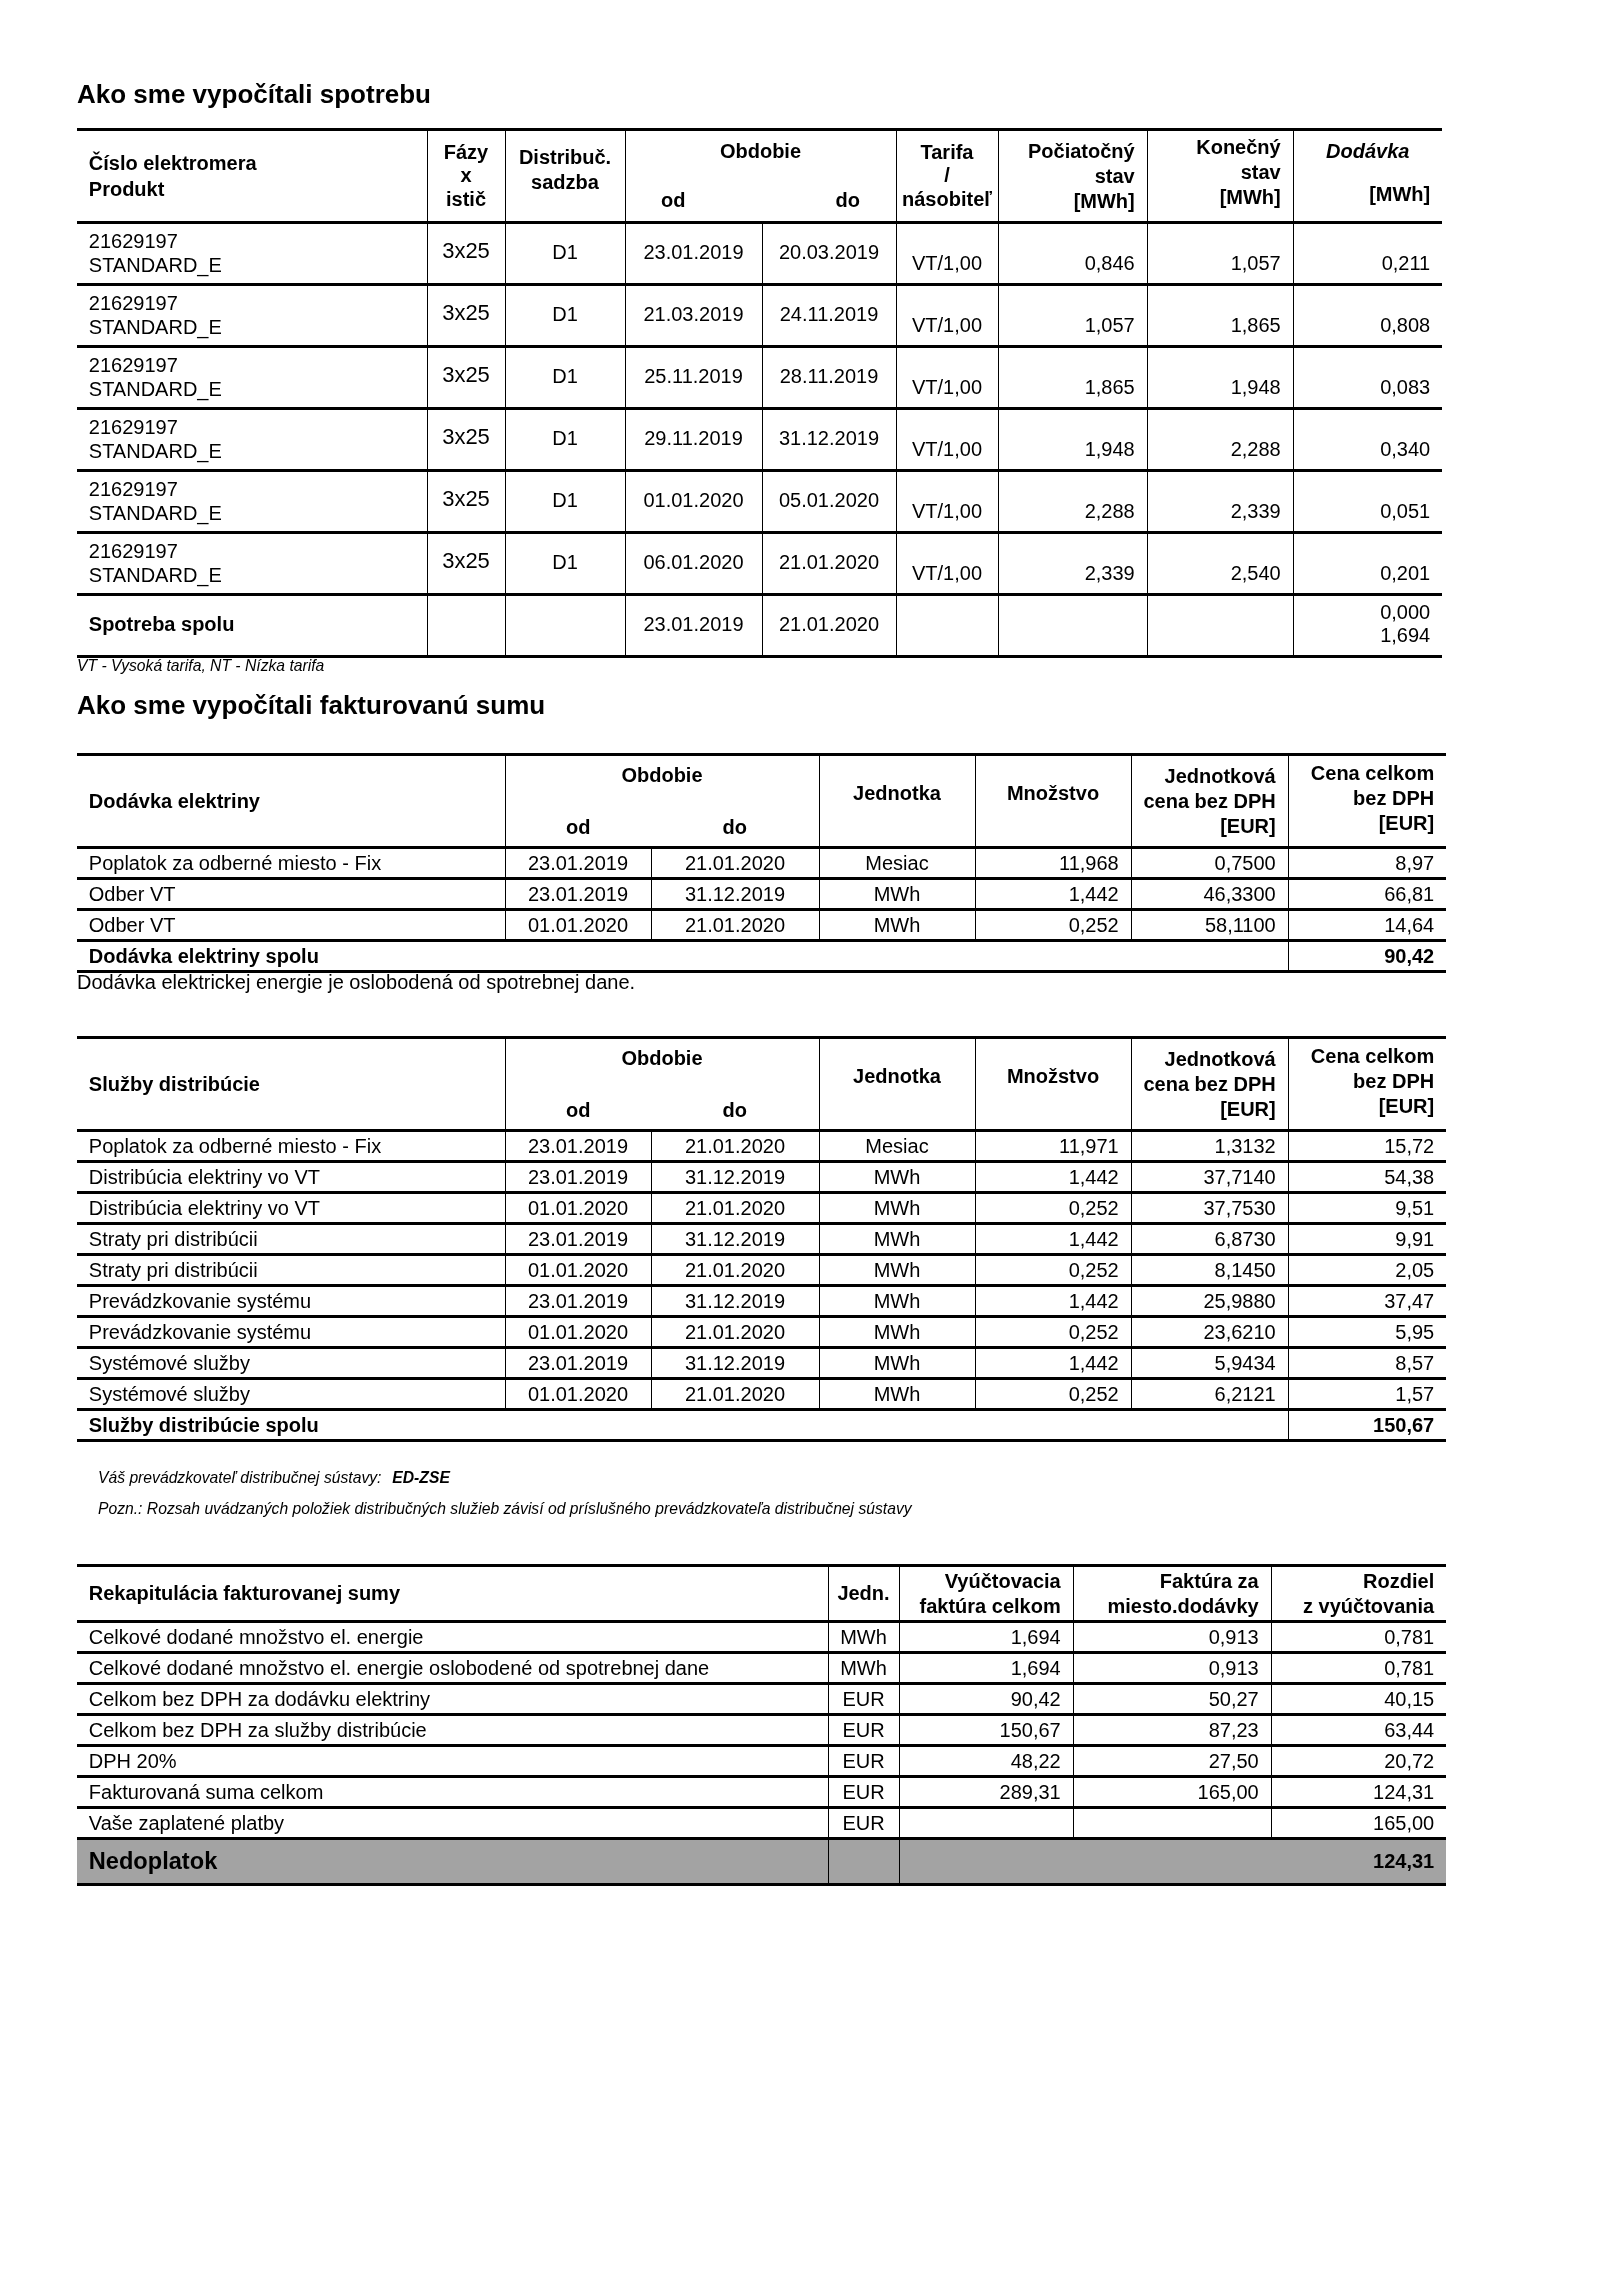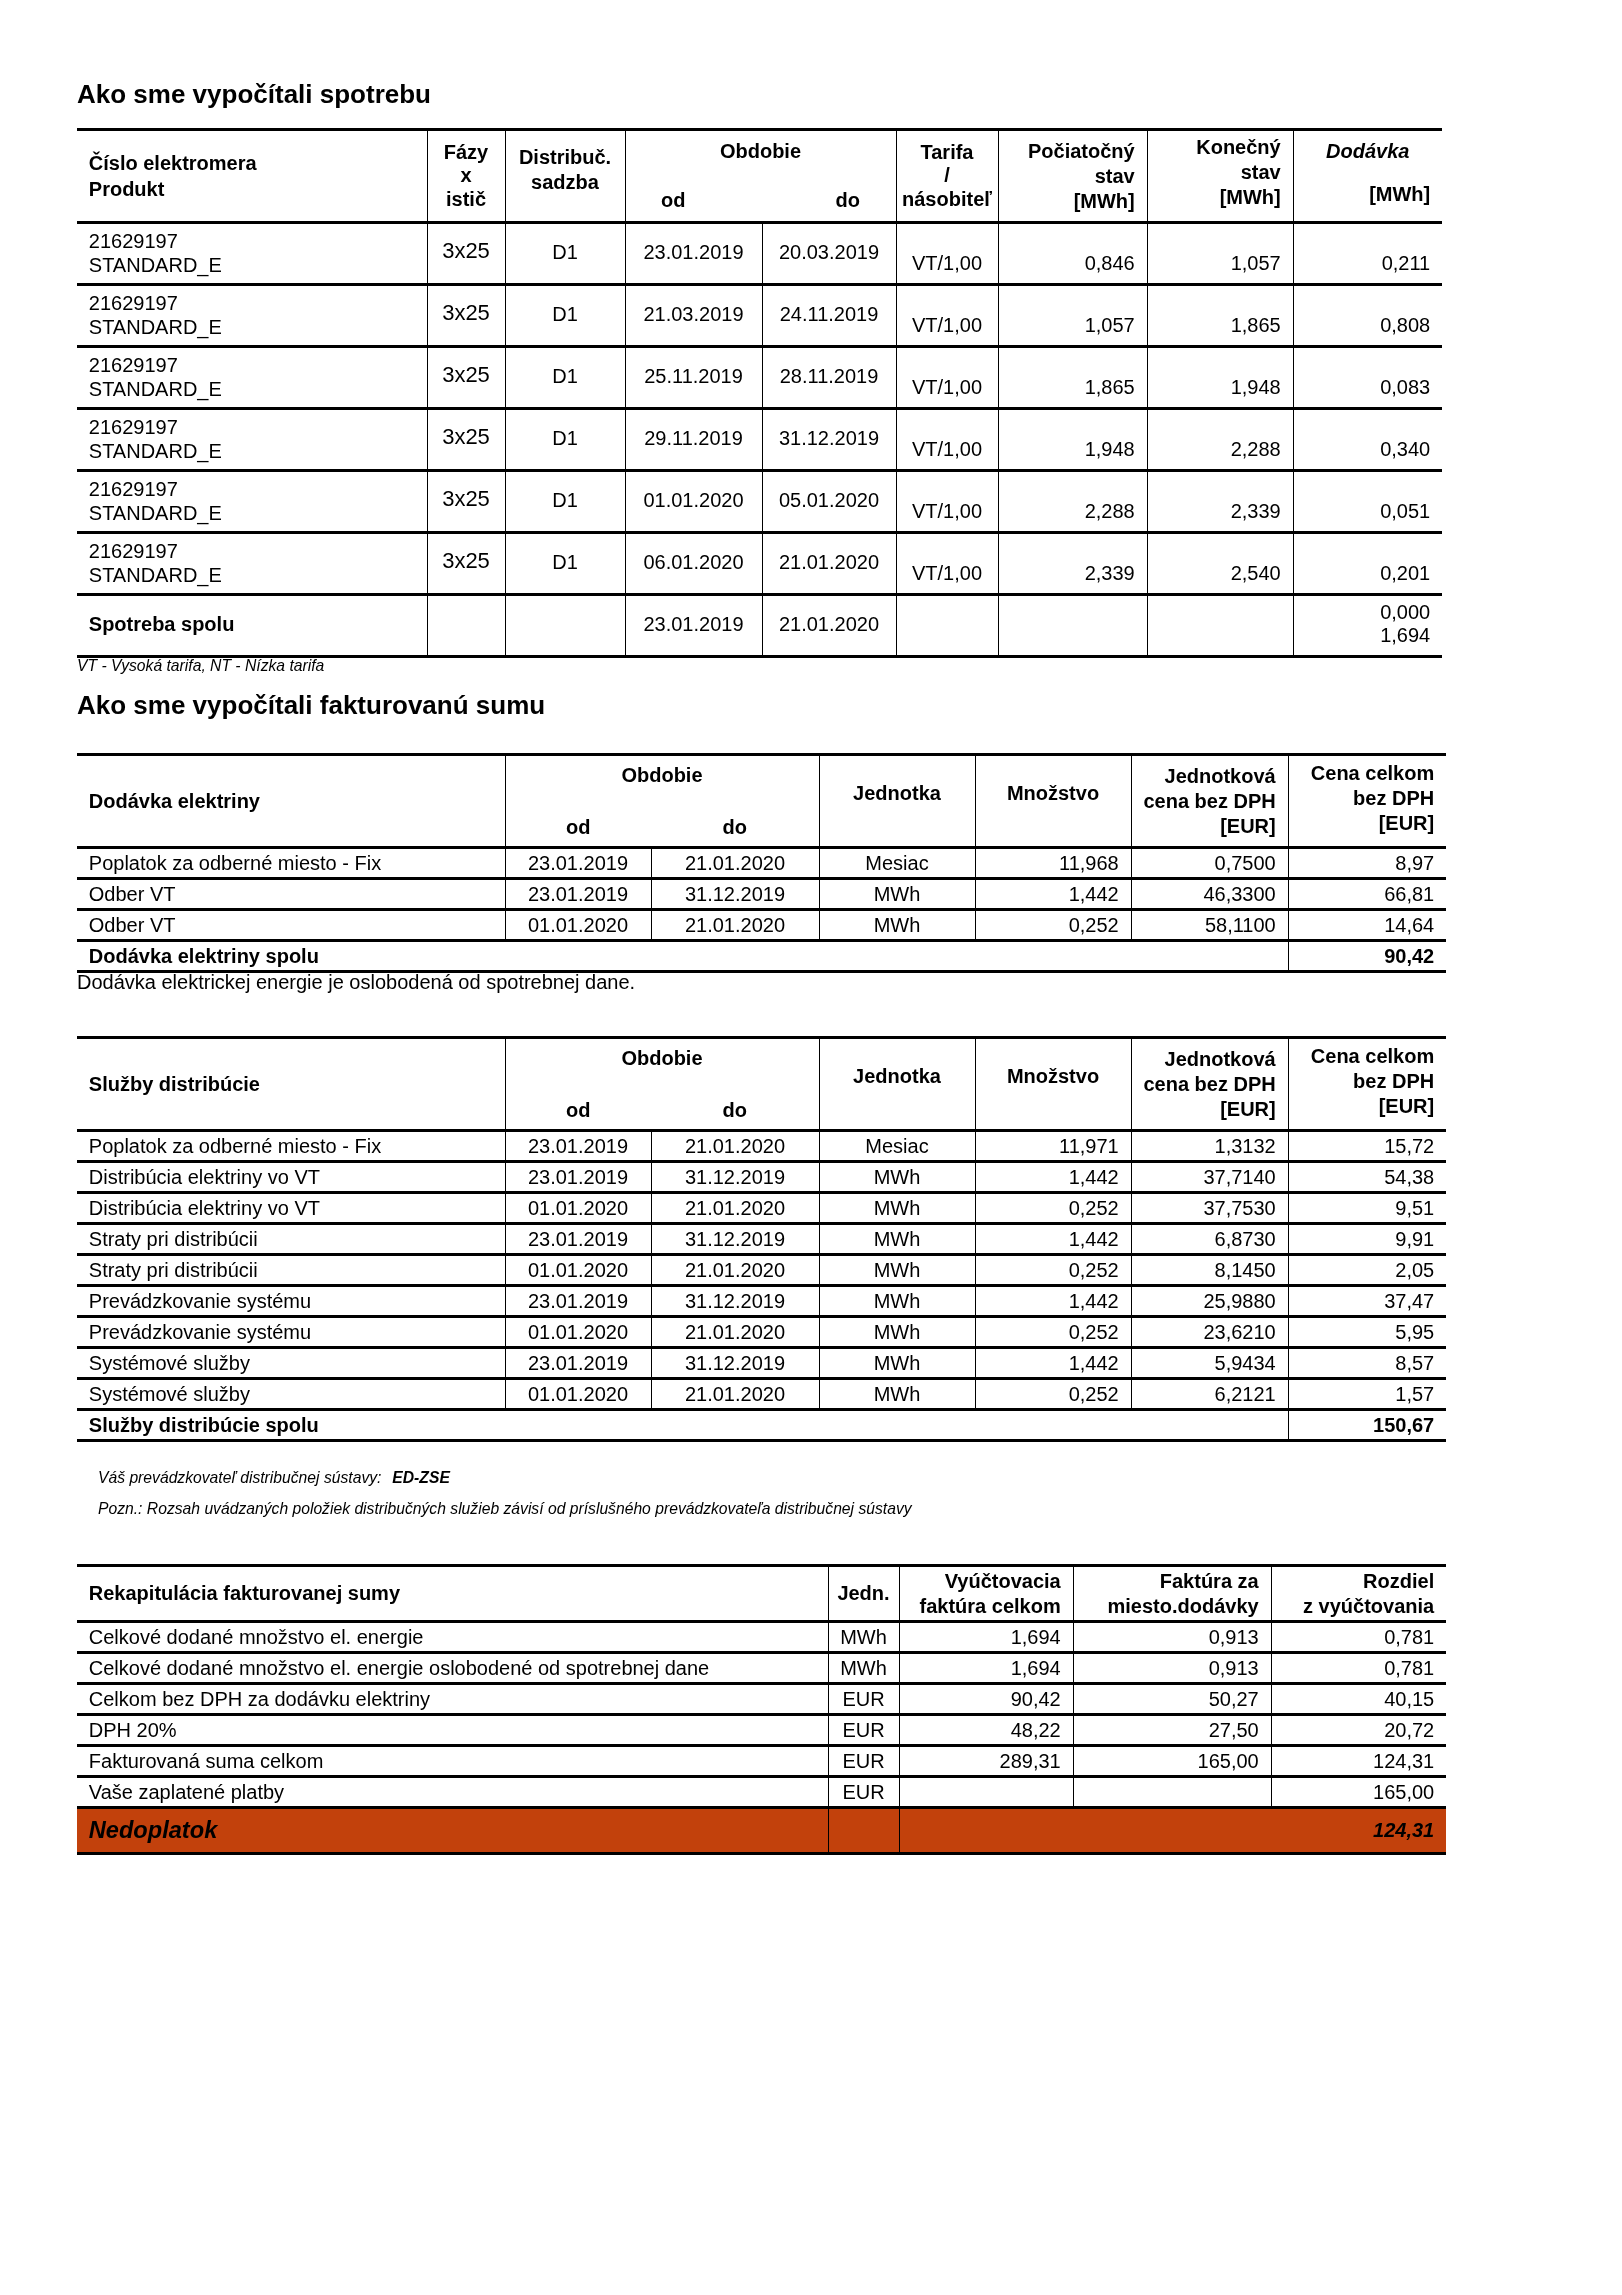--- a/index.html
+++ b/index.html
@@ -8,21 +8,21 @@
   table{position:absolute;left:77px;border-collapse:collapse;table-layout:fixed;font-size:20px;}
   td,th{padding:0 11.8px;border-left:1.3px solid #000;overflow:hidden;white-space:nowrap;}
   td:first-child,th:first-child{border-left:none;}
   tr{border-bottom:3.3px solid #000;}
   thead tr{border-top:3.3px solid #000;}
   th{font-weight:bold;}
   .r{text-align:right;} .c{text-align:center;} .l{text-align:left;}
   .note{position:absolute;font-size:15.7px;font-style:italic;}
   .plain{position:absolute;font-size:20px;}
   .tot td{font-weight:bold;}
-  .grey td{background:#c2410c;font-style:italic;}
+  .grey td{background:#a3a3a3;}
 </style>
 </head>
 <body>
 
 <h1 style="top:79px;">Ako sme vypočítali spotrebu</h1>
 
 <table style="top:128px;width:1365px;">
   <colgroup>
     <col style="width:350px">
       <col style="width:78px">
@@ -445,20 +445,27 @@
         <td class="r">0,781</td>
       </tr>
       <tr style="height: 31px;">
         <td class="l">Celkom bez DPH za dodávku elektriny</td>
         <td class="c" style="padding:0">EUR</td>
         <td class="r">90,42</td>
         <td class="r">50,27</td>
         <td class="r">40,15</td>
       </tr>
       <tr style="height: 31px;">
+        <td class="l">Celkom bez DPH za služby distribúcie</td>
+        <td class="c" style="padding:0">EUR</td>
+        <td class="r">150,67</td>
+        <td class="r">87,23</td>
+        <td class="r">63,44</td>
+      </tr>
+      <tr style="height: 31px;">
         <td class="l">DPH 20%</td>
         <td class="c" style="padding:0">EUR</td>
         <td class="r">48,22</td>
         <td class="r">27,50</td>
         <td class="r">20,72</td>
       </tr>
       <tr style="height: 31px;">
         <td class="l">Fakturovaná suma celkom</td>
         <td class="c" style="padding:0">EUR</td>
         <td class="r">289,31</td>

